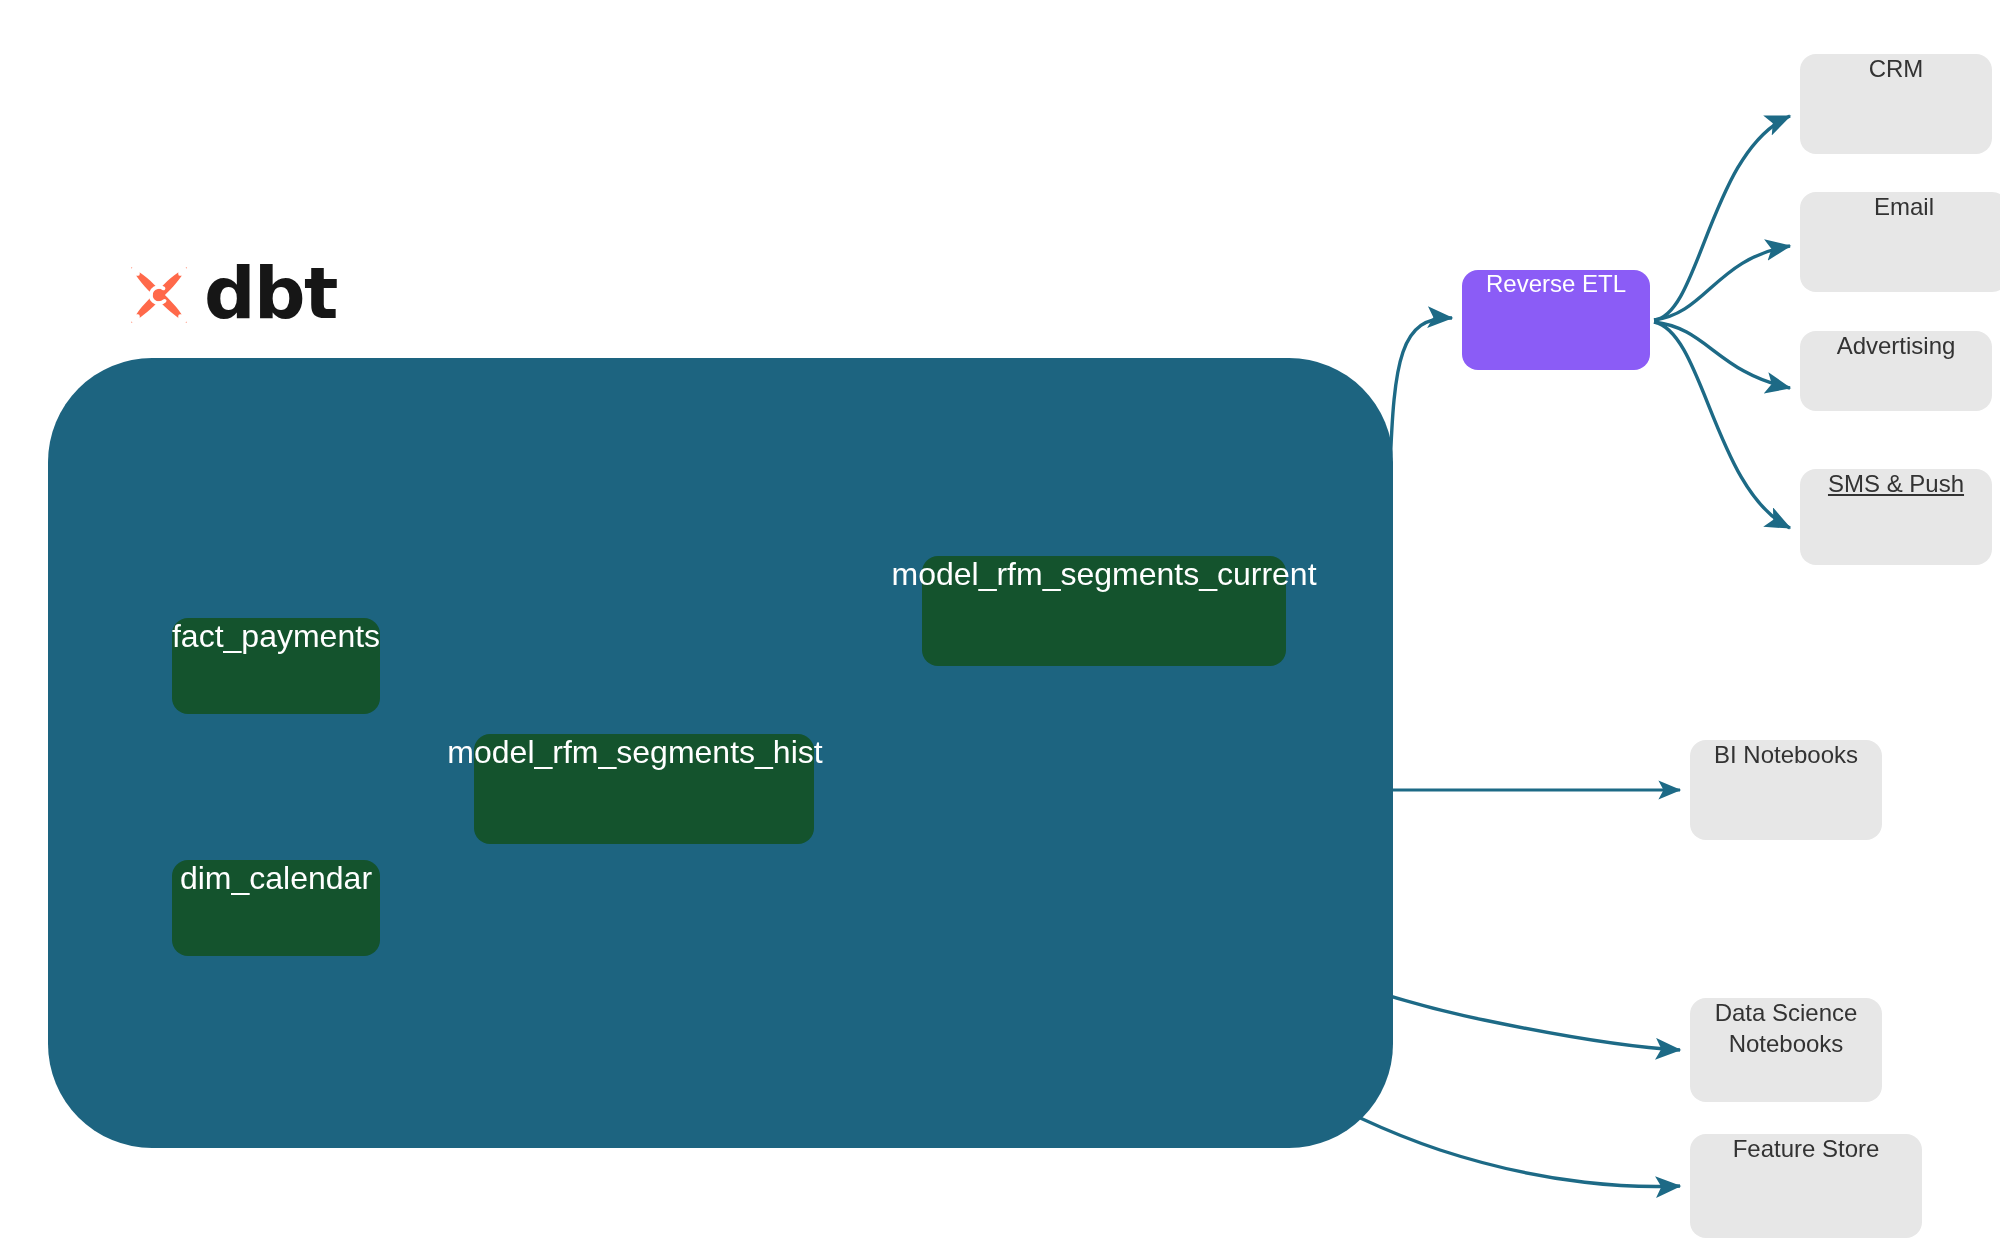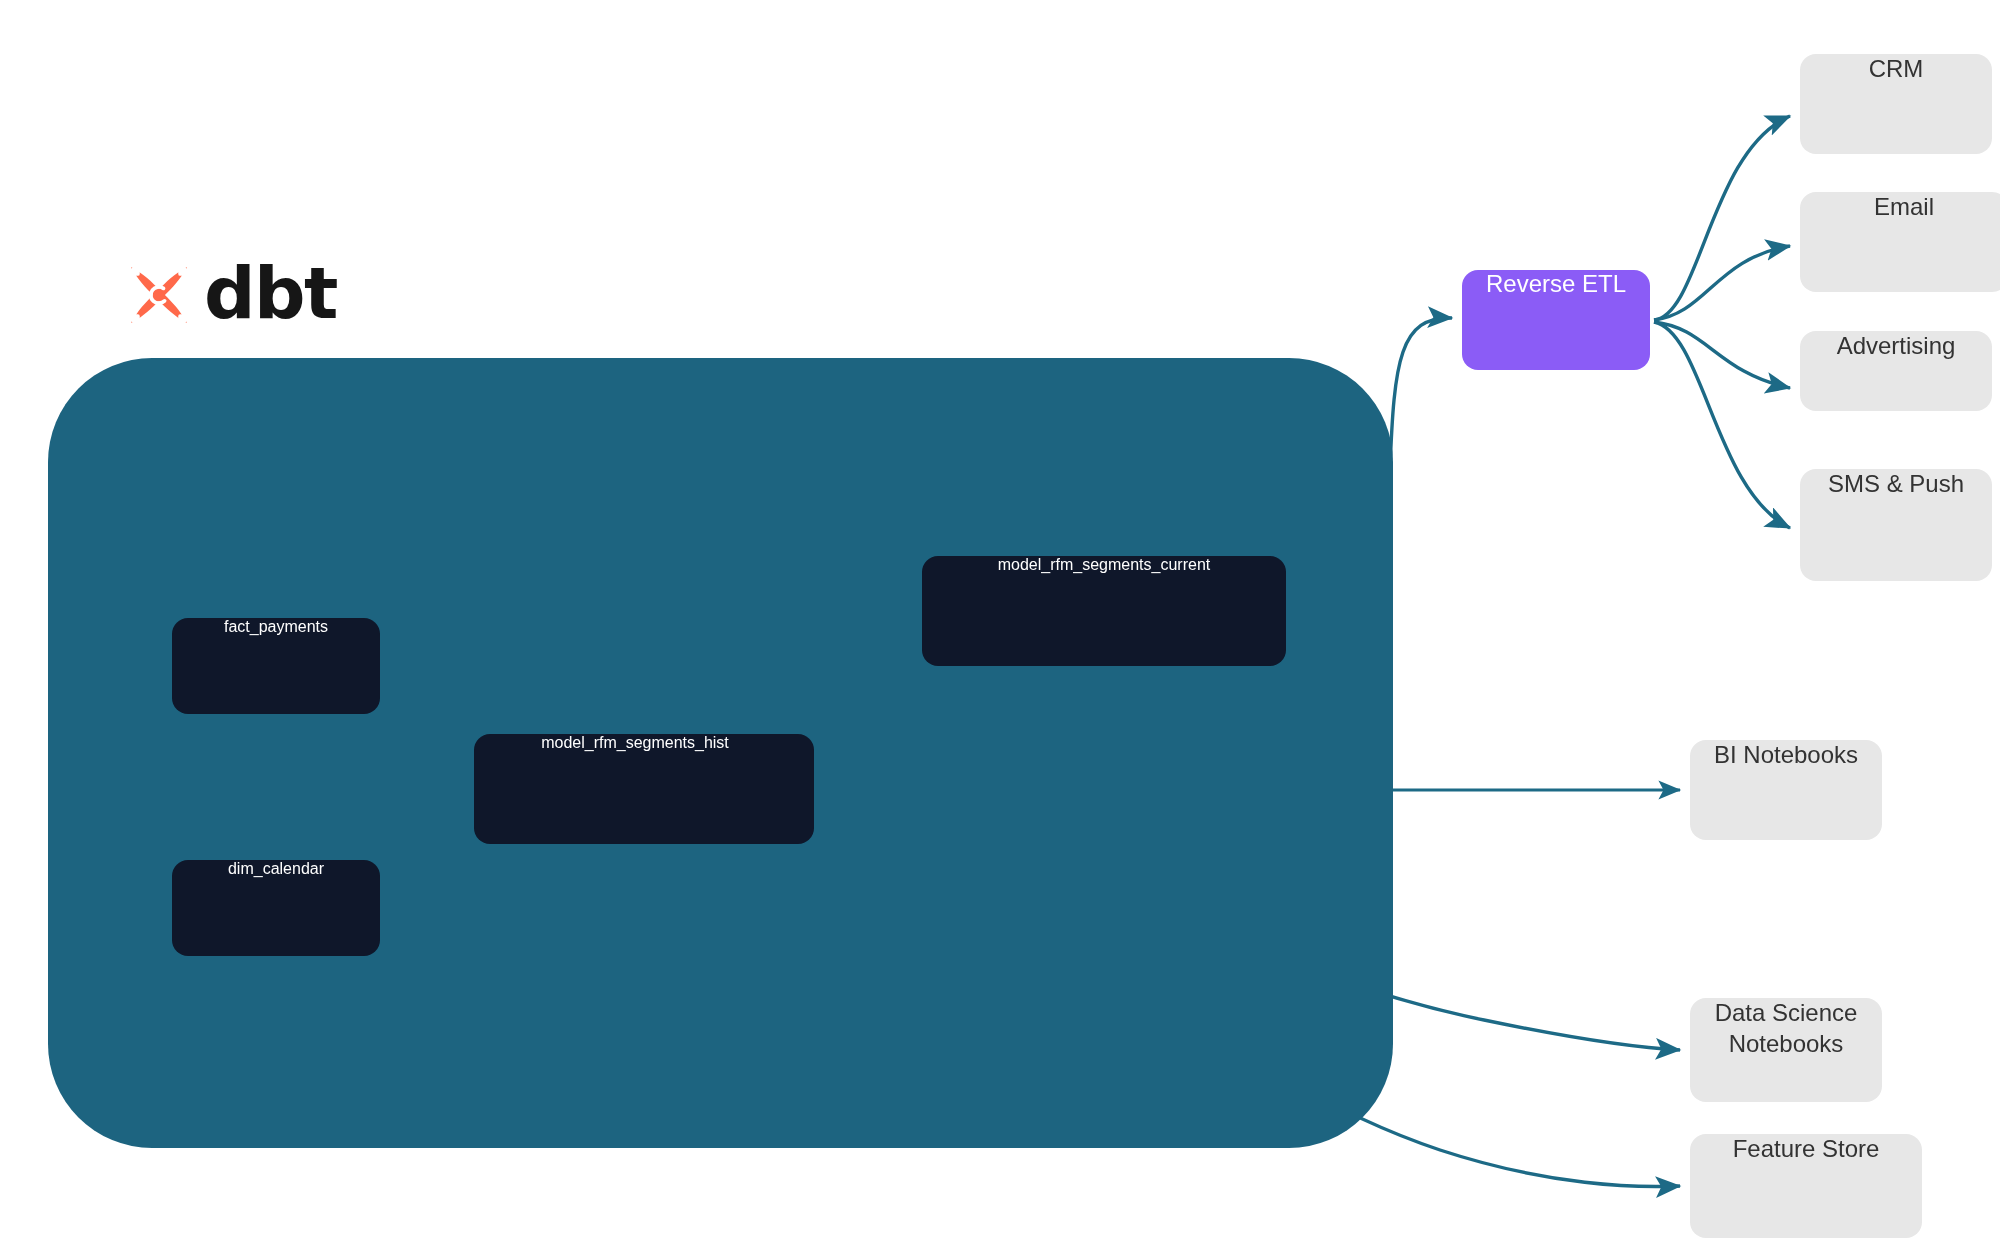--- a/index.html
+++ b/index.html
@@ -63,24 +63,24 @@
   
   .node {
     position: absolute;
     display: flex;
     align-items: flex-start;
     justify-content: center;
     box-sizing: border-box;
     text-align: center;
   }
   .node-model {
-    background: #0f172a;
+    background: #14532d;
     border-radius: 16px;
     color: #ffffff;
-    font-size: 16px;
+    font-size: 32px;
     padding: 0 26px;
   }
   .node-green {
     background: #8b5cf6;
     border-radius: 16px;
     color: #ffffff;
     font-size: 24px;
   }
   .node-dest {
     background: #e7e7e7;
@@ -92,21 +92,21 @@
 
   #node-fact_payments      { left: 172px;  top: 618px;  width: 208px; height: 96px; }
   #node-dim_calendar       { left: 172px;  top: 860px;  width: 208px; height: 96px; }
   #node-hist               { left: 474px;  top: 734px;  width: 340px; height: 110px; padding-left: 8px; }
   #node-current            { left: 922px;  top: 556px;  width: 364px; height: 110px; }
   #node-reverse-etl        { left: 1462px; top: 270px;  width: 188px; height: 100px; }
 
   #node-crm         { left: 1800px; top: 54px;   width: 192px; height: 100px; }
   #node-email       { left: 1800px; top: 192px;  width: 208px; height: 100px; }
   #node-advertising { left: 1800px; top: 331px;  width: 192px; height: 80px; }
-  #node-sms         { left: 1800px; top: 469px;  width: 192px; height: 112px; }
+  #node-sms         { left: 1800px; top: 469px;  width: 192px; height: 96px; text-decoration: underline; }
   #node-bi          { left: 1690px; top: 740px;  width: 192px; height: 100px; }
   #node-ds          { left: 1690px; top: 998px;  width: 192px; height: 104px; }
   #node-fs          { left: 1690px; top: 1134px; width: 232px; height: 104px; }
 </style>
 </head>
 <body>
 
 <div id="canvas">
 
   <svg id="edges" viewBox="0 0 2000 1246" width="2000" height="1246" xmlns="http://www.w3.org/2000/svg">

